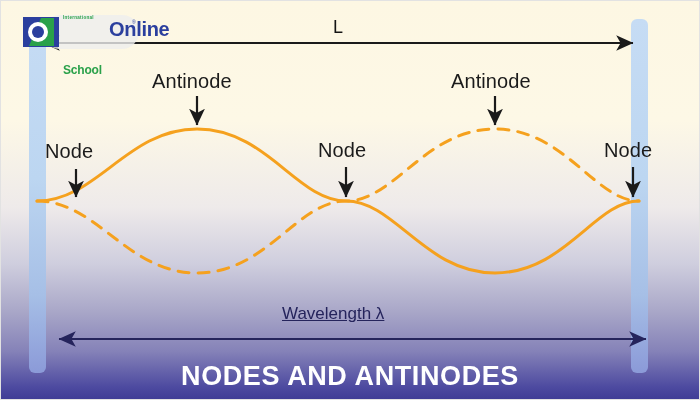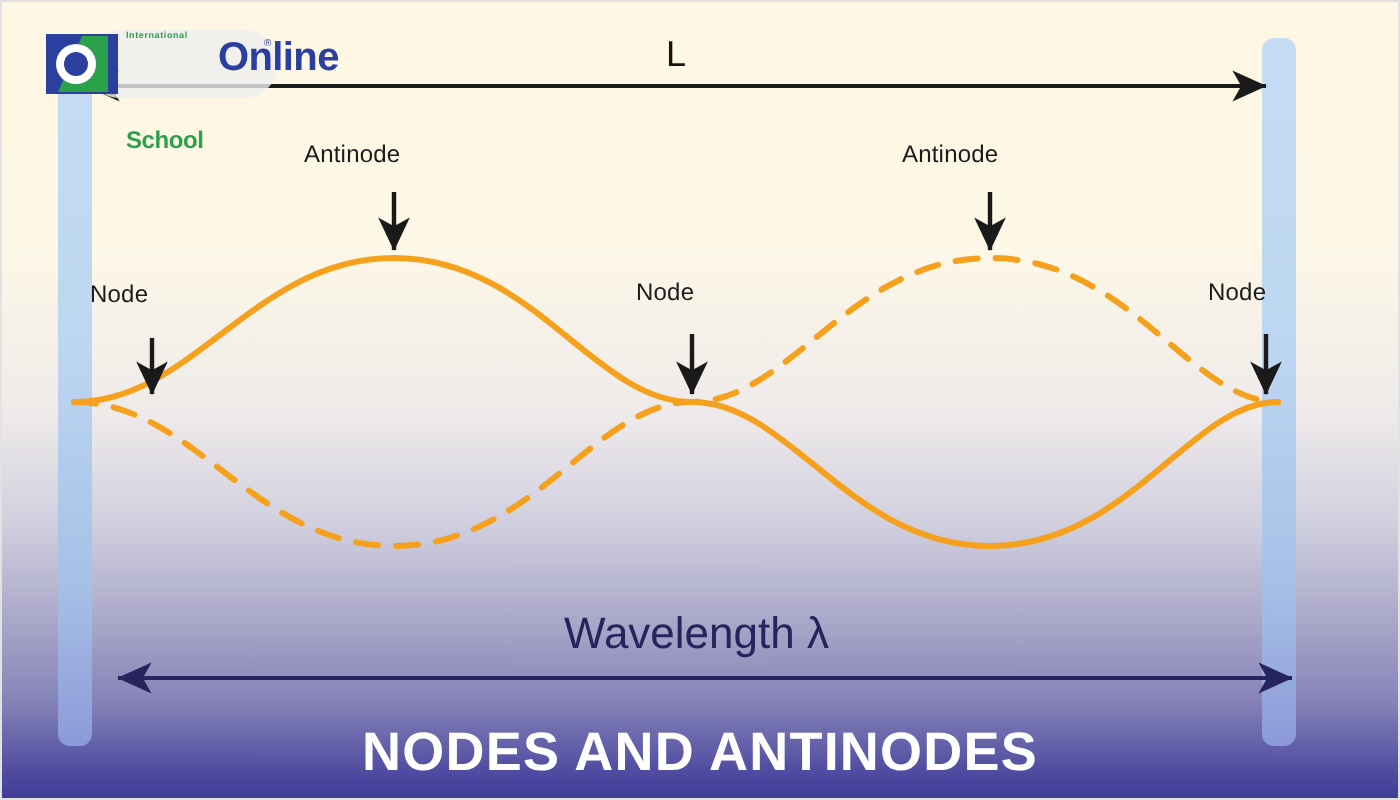--- a/index.html
+++ b/index.html
@@ -34,31 +34,32 @@
     width: 700px;
     height: 400px;
   }
   .lbl {
     position: absolute;
     white-space: nowrap;
     color: #1b1b1b;
     font-family: "Liberation Sans", sans-serif;
   }
   .lbl-node, .lbl-antinode {
-    font-size: 12px;
+    font-size: 20px;
     letter-spacing: 0.1px;
     text-align: right;
   }
   .lbl-L {
     font-size: 18px;
     color: #141414;
   }
   .lbl-wavelength {
-    font-size: 22px;
+    font-size: 17px;
     color: #25245c;
+    text-decoration: underline;
   }
   #title-band {
     position: absolute;
     left: 0;
     right: 0;
     bottom: 0;
     height: 46px;
     display: flex;
     align-items: center;
     justify-content: center;

